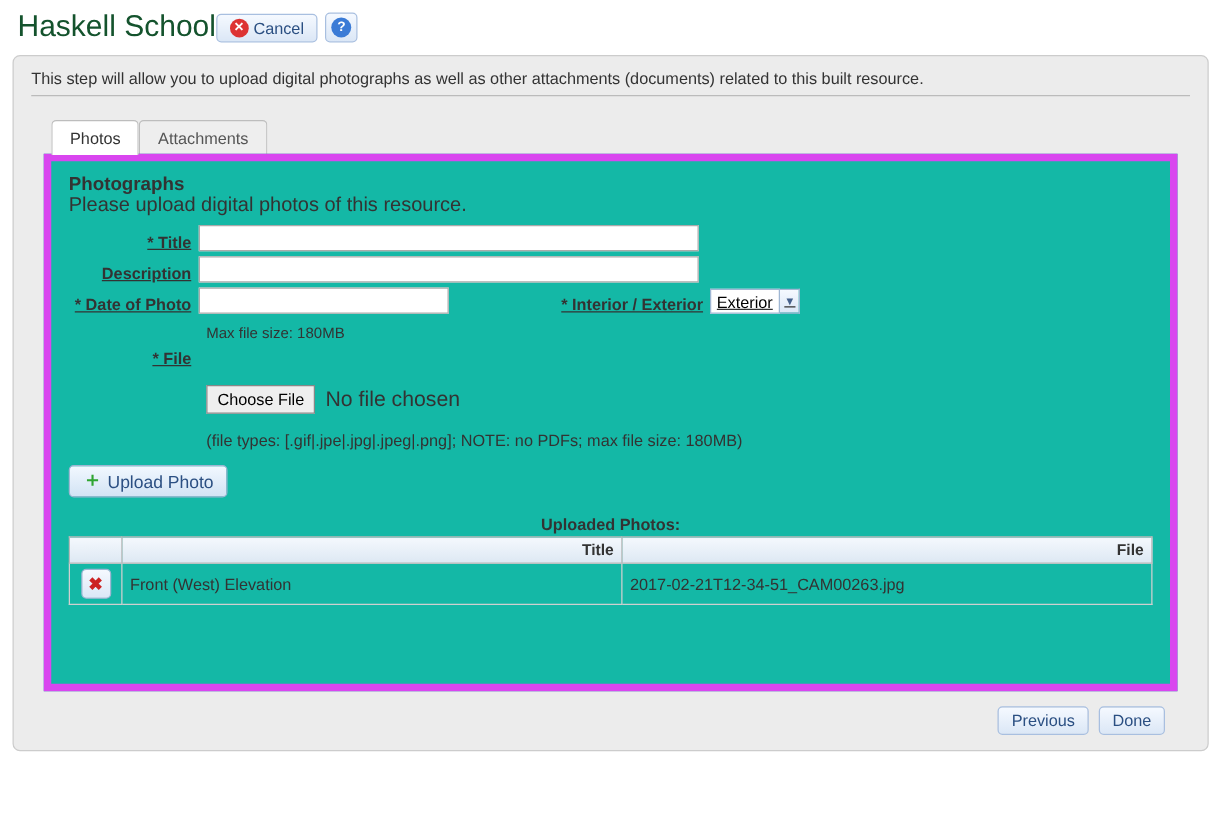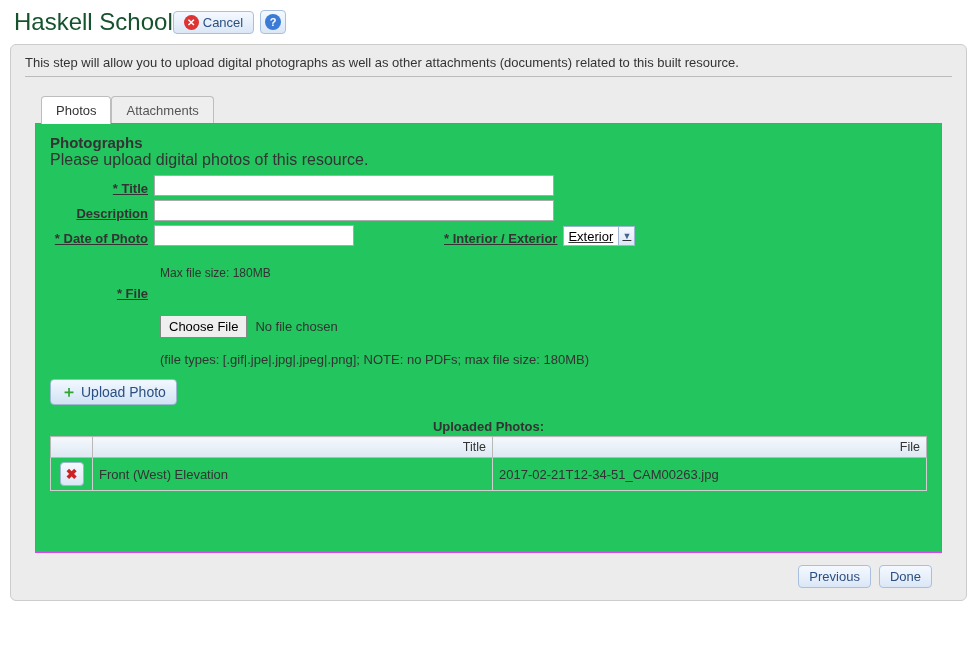--- a/index.html
+++ b/index.html
@@ -73,74 +73,74 @@
   border-radius: 4px 4px 0 0;
   background: #eee;
   font-size: 13px;
   color:#555;
   cursor:pointer;
   position:relative;
   top:1px;
 }
 .tab.active { background:#fff; color:#333; z-index:2; }
 .tab-body {
-  border: 1px solid #d946ef;
-  background:#22c55e;
+  border: 6px solid #d946ef;
+  background:#14b8a6;
   padding: 10px 14px 26px;
   min-height: 430px;
   position: relative;
 }
 .section-h { font-size:15px; font-weight:bold; }
 .section-sub { font-size:16px; margin-bottom:6px; }
 .form-row { display:flex; align-items:flex-end; margin-top:4px;text-decoration:underline; }
 .form-label {
   width: 104px; text-align:right; font-weight:bold; font-size:13px;
   padding-right:6px;
 }
 .txt {
   border:1px solid #aaa; height:21px; padding:1px 4px; font-size:13px;
 }
 .txt-wide { width: 400px; }
 .txt-med { width: 200px; }
-.hint { font-size:12px; color:#333; margin-left:110px; margin-top:20px; }
+.hint { font-size:12px; color:#333; margin-left:110px; margin-top:8px; }
 .right-label { font-weight:bold; margin-left: 90px; margin-right:6px; }
 .combo { display:inline-flex; }
 .combo input {
   border:1px solid #9fb6d3; height:20px; width:56px; padding:1px 4px;
   font-size:13px; background:#fff;
 }
 .combo-btn {
   border:1px solid #9fb6d3; border-left:none; width:16px; height:20px;
   background:linear-gradient(#f5f9ff,#dbe7f6); font-size:9px; color:#46618c;
   display:flex; align-items:center; justify-content:center; cursor:pointer;
 }
 .file-row { display:flex; align-items:center; gap:8px; margin-left:110px; margin-top:14px;}
 .choose-file-btn {
   border:1px solid #888; background:#efefef; padding:3px 8px; font-size:13px;
   cursor:pointer;
 }
-.file-status { font-size:13px;text-align:center; }
+.file-status { font-size:17px;text-align:center; }
 .file-types { margin-left:110px; margin-top:14px; font-size:13px; }
 .upload-btn {
   margin-top:12px;
   display:inline-flex; align-items:center; gap:4px;
   border:1px solid #9fb6d3; border-radius:4px;
   background:linear-gradient(#f2f8ff,#d2e3f4);
   color:#2b4f82; padding:4px 10px; font-size:14px; cursor:pointer;
 }
 .plus-icon {
   color:#2fa532; font-size:16px; font-weight:bold; line-height:0;
 }
 .grid-title { text-align:center; font-weight:bold; margin-top:14px; font-size:13px; }
 .grid {
   border:1px solid #b8b8b8; margin-top:2px; width:100%; border-collapse:collapse;
 }
 .grid th {
   background:linear-gradient(#f4f8fd,#dde8f3);
-  border:1px solid #b8b8b8; font-size:12.5px; font-weight:normal;
+  border:1px solid #b8b8b8; font-size:12.5px; font-weight:bold;
   padding:3px 6px; text-align:right;
 }
 .grid th.action-col{ width:42px; }
 .grid th.title-col{ width:400px; text-align:right;}
 .grid td { border:1px solid #cfcfcf; padding:4px 6px; vertical-align:middle; font-size:13px;}
 .grid td.action-cell{ text-align:center; }
 .del-btn{
   width:24px; height:24px; border:1px solid #9fb6d3; border-radius:4px;
   background:linear-gradient(#f5f9ff,#dbe7f6); display:inline-flex;
   align-items:center; justify-content:center; cursor:pointer;

